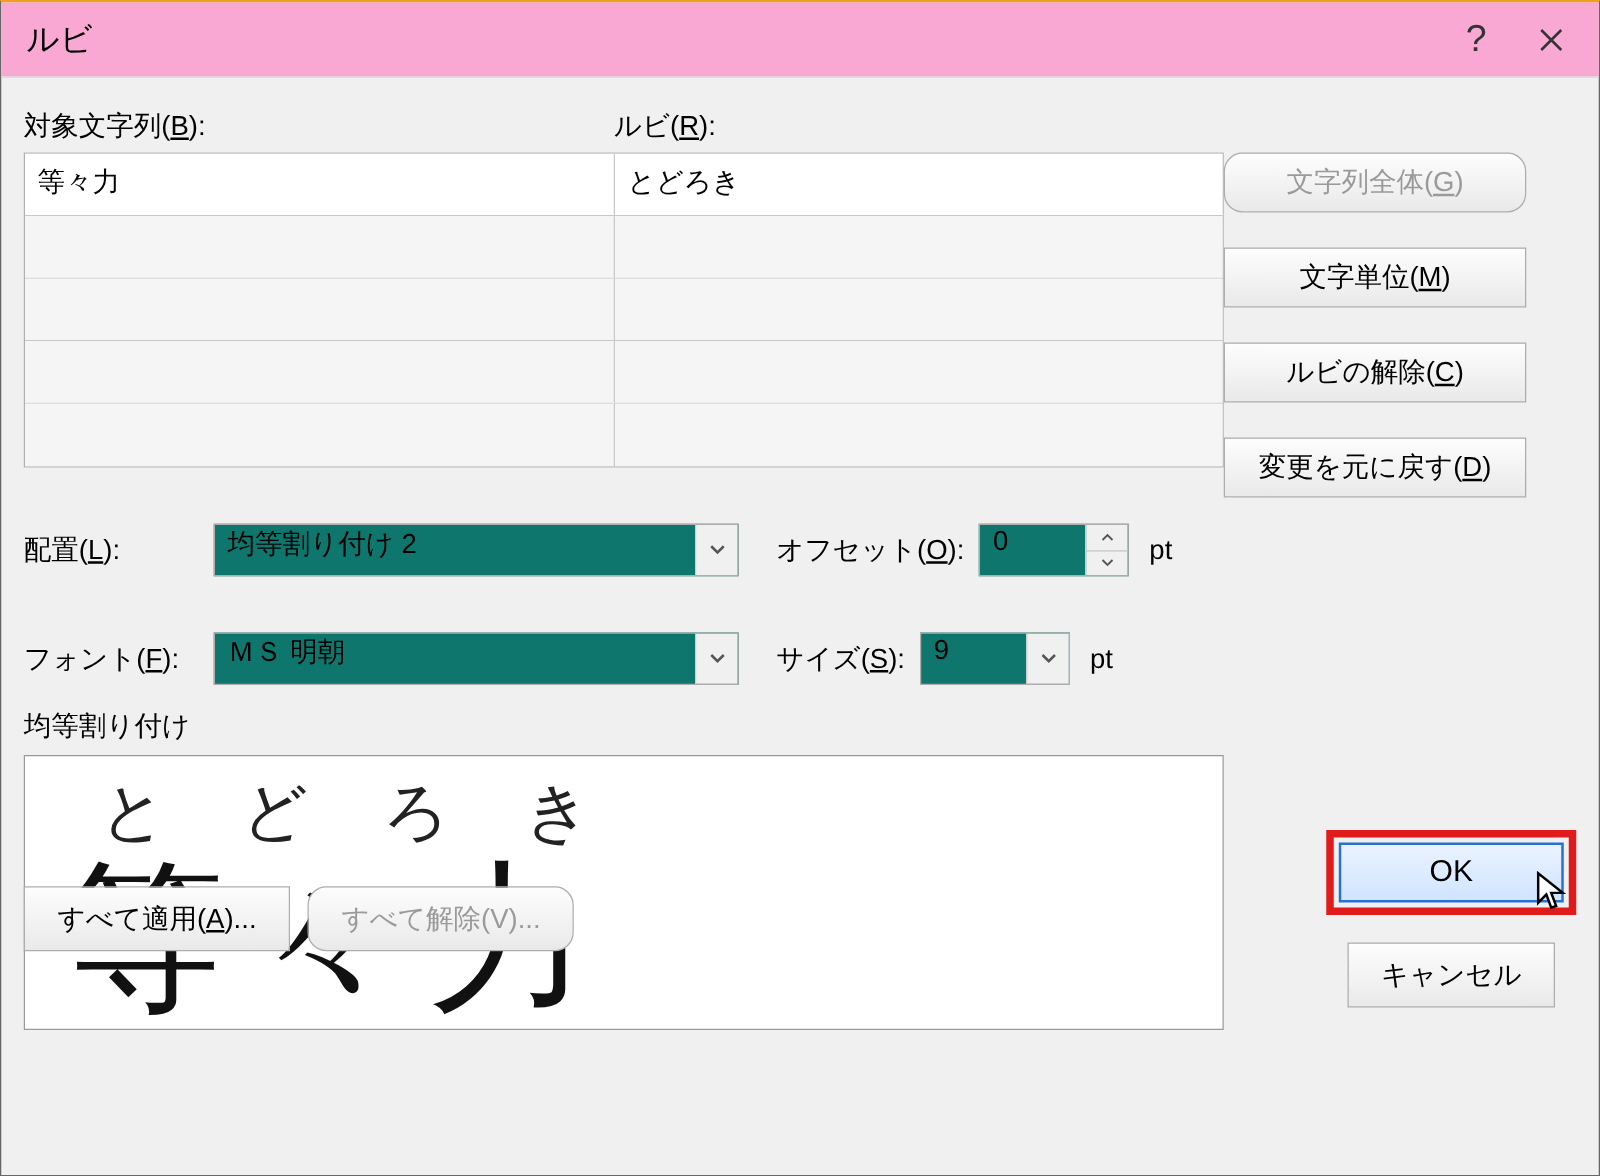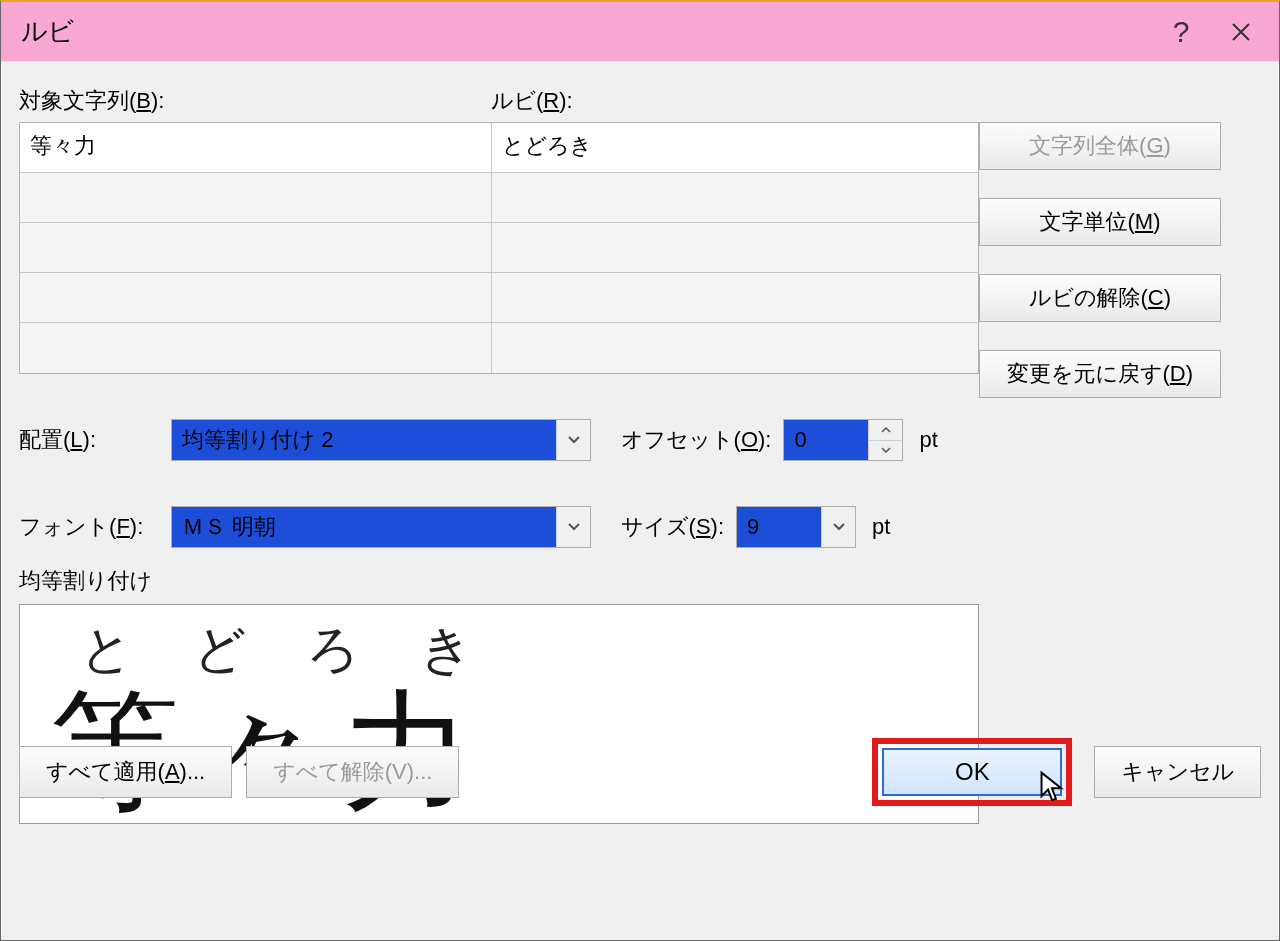--- a/index.html
+++ b/index.html
@@ -85,36 +85,36 @@
   .pbtn {
     height: 48px;
     border: 1px solid #adadad;
     background: linear-gradient(#fdfdfd,#e9e9e9);
     font-size: 22px;
     font-family: inherit;
     display: flex; align-items: center; justify-content: center;
     cursor: default;
     user-select: none;
   }
-  .pbtn.disabled { color: #9a9a9a; }
+  .pbtn.disabled { color: #9a9a9a; border-radius: 15px; }
 
   .form-rows { margin-top: 26px; }
   .frow {
     display: flex;
     align-items: center;
     gap: 12px;
     margin-bottom: 18px;
     margin-top: 45px;
   }
   .frow .flabel { width: 140px; font-size: 22px; }
   .combo {
     display: flex;
-    align-items: center;
+    align-items: flex-start;
     border: 1px solid #adadad;
-    background: #1d4ed8;
+    background: #0f766e;
     height: 42px;
   }
   .combo .val { padding: 0 10px; font-size: 22px; flex:1; }
   .combo .arrow {
     width: 34px; height: 100%;
     border-left: 1px solid #cfcfcf;
     background: #f0f0f0;
     display:flex; align-items:center; justify-content:center;
   }
   .arrow svg { stroke:#555; stroke-width:2; fill:none; }
@@ -162,21 +162,21 @@
   }
 
   .bottom-bar {
     position:absolute;
     left:18px; right:18px; bottom:18px;
     display:flex;
     align-items:center;
   }
   .bottom-bar .left { display:flex; gap:14px; }
   .bottom-bar .spacer{flex:1;}
-  .bottom-bar .right { display:flex; gap:22px; align-items:center; }
+  .bottom-bar .right { display:flex; gap:22px; align-items:center;flex-direction:column; }
   .bottom-bar .pbtn { height:52px; padding:0 26px; min-width:170px; }
   .ok-wrap {
     border: 6px solid #e11b1b;
     padding: 4px;
   }
   .ok-btn {
     height:48px; width: 180px;
     border:2px solid #2a6fd6;
     background:linear-gradient(#eaf3ff,#d0e4ff);
     font-size:24px;

